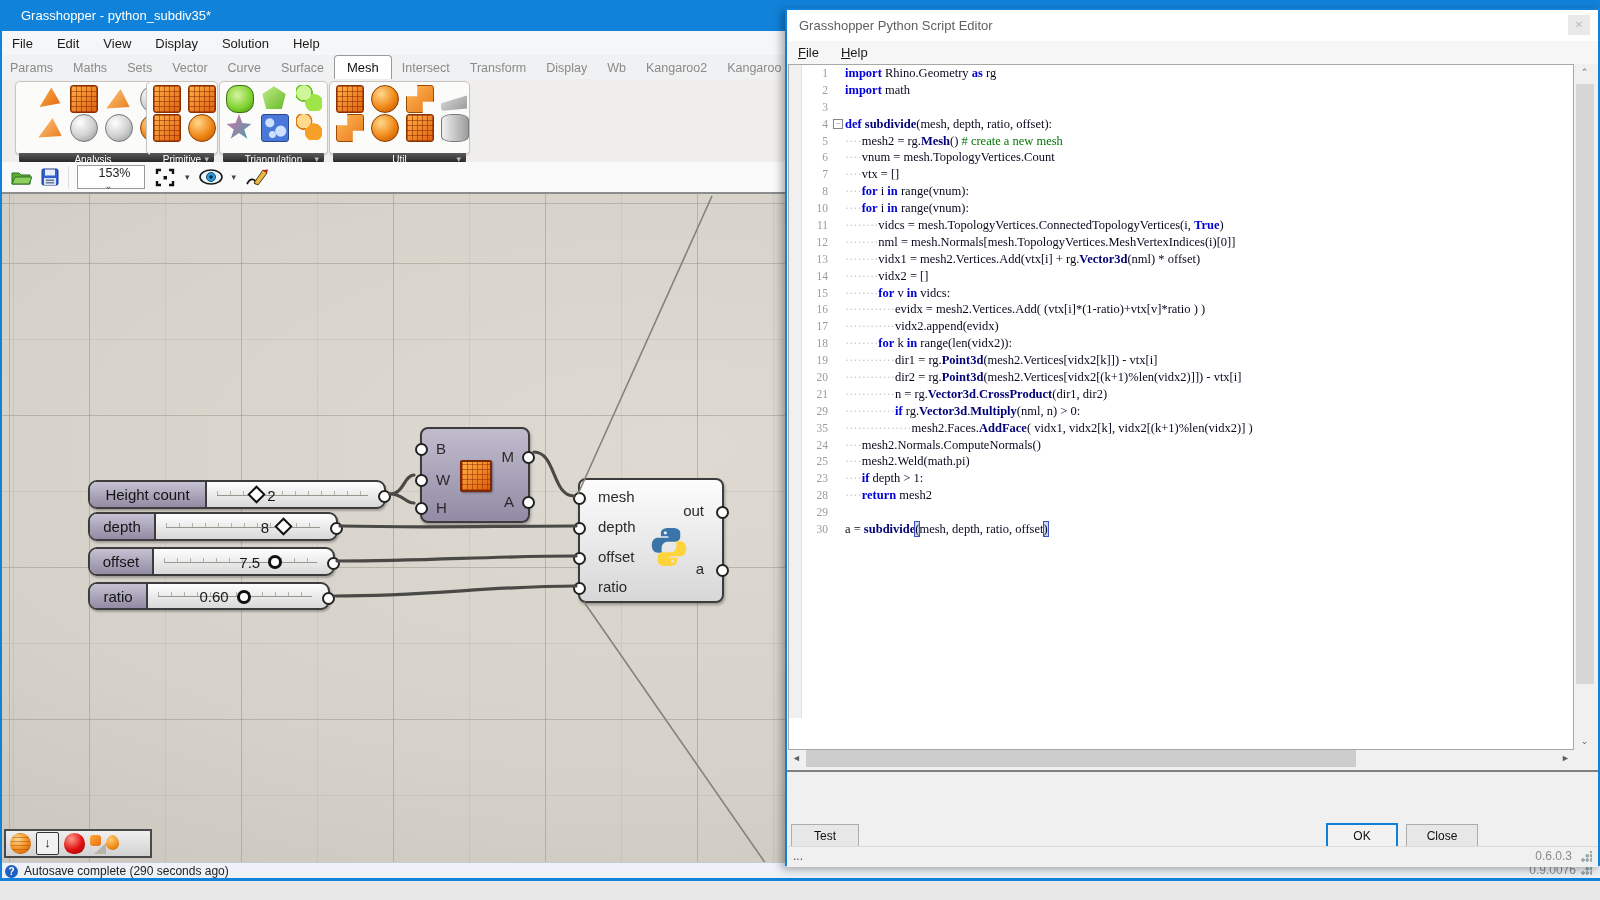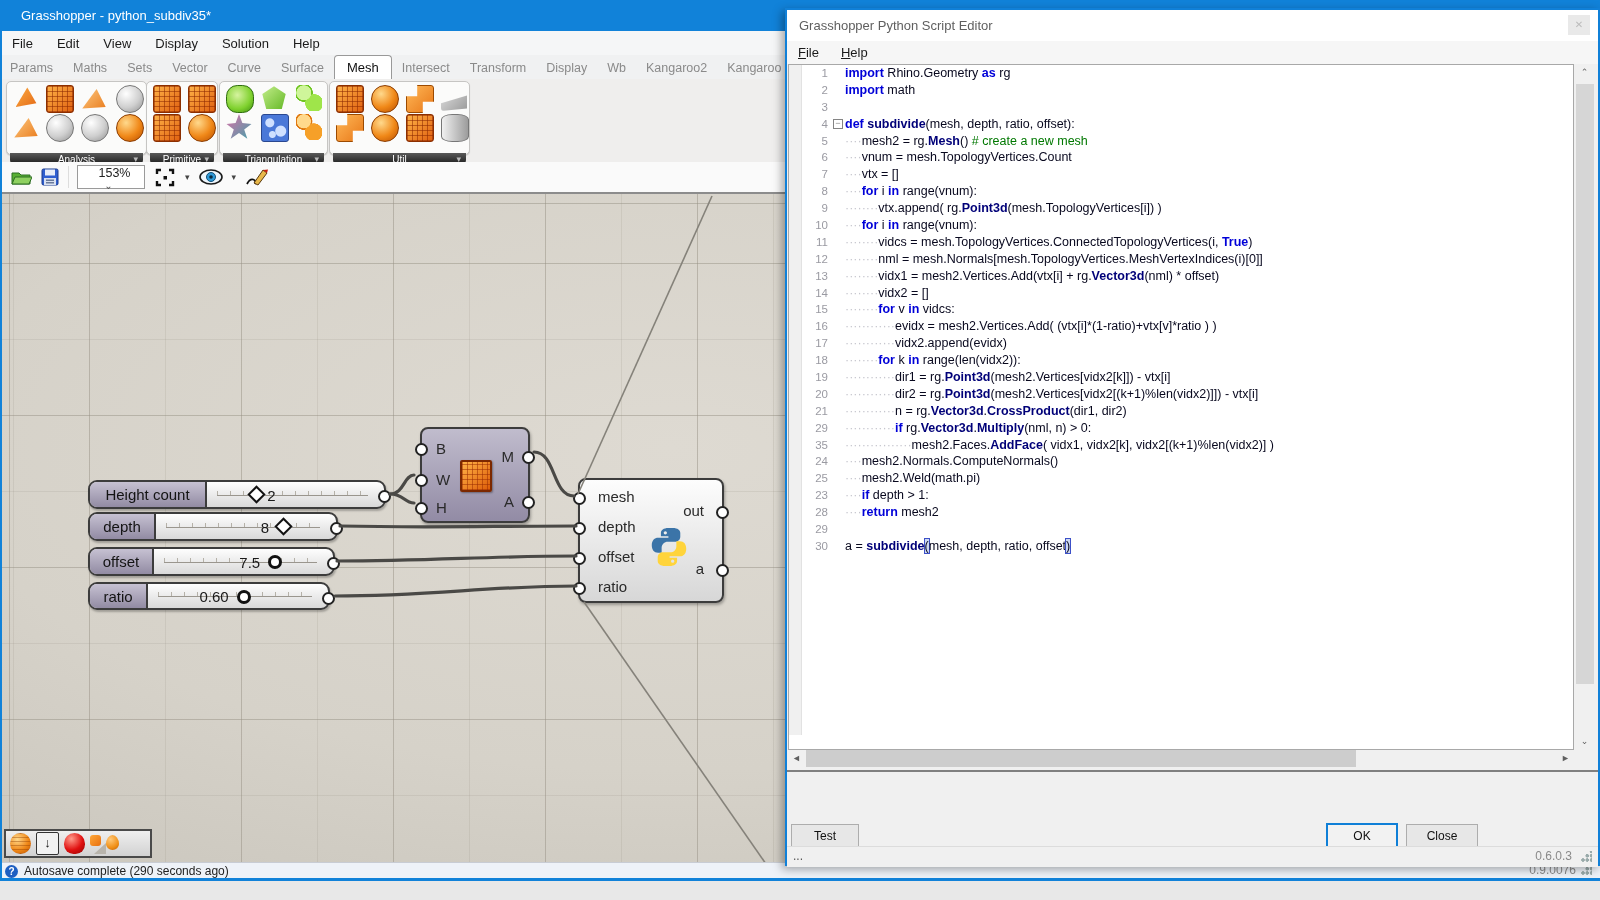--- a/index.html
+++ b/index.html
@@ -113,21 +113,21 @@
   #editor{left:785px;top:8px;width:815px;height:858px;background:#f0f0f0;
     border:2px solid #1080d8;box-sizing:border-box;box-shadow:-3px 3px 9px rgba(0,0,0,.35);}
   #ed-title{left:0;top:0;right:0;height:31px;background:#fff;font-size:13px;color:#5f5f5f;
     line-height:31px;padding-left:12px;}
   #ed-close{right:8px;top:5px;width:22px;height:20px;background:#e9e9e9;color:#bbb;font-size:10px;
     text-align:center;line-height:20px;}
   #ed-menu{left:0;top:31px;right:0;height:23px;background:#f6f6f6;display:flex;align-items:center;}
   #ed-menu span{font-size:13px;color:#1a1a1a;padding:0 11px;}
   #ed-menu span::first-letter{text-decoration:underline;}
   #ed-code{left:1px;top:54px;width:786px;height:686px;background:#fff;border:1px solid #a8a8a8;
-    box-sizing:border-box;overflow:hidden;font-family:Liberation Sans, sans-serif;}
+    box-sizing:border-box;overflow:hidden;font-family:Liberation Serif, serif;}
   .cl{position:relative;height:16.9px;white-space:pre;font-size:12.5px;color:#08081e;line-height:16.9px;}
   .cl .gut{display:inline-block;width:12px;height:100%;background:#f0f0f0;border-right:1px solid #e2e2e2;vertical-align:top;}
   .cl .num{display:inline-block;width:26px;text-align:right;color:#9a9aa2;font-size:11.5px;padding-right:4px;vertical-align:top;}
   .cl .fold{display:inline-block;width:13px;color:#8a8a8a;font-size:10px;vertical-align:top;text-align:center;}
   .fold.fs{position:relative;} .fold.fs b{position:absolute;left:1px;top:3px;width:8px;height:8px;border:1px solid #848484;
     background:#fff;font-weight:normal;line-height:7px;font-size:9px;text-align:center;}
   .fold.fm{background:linear-gradient(#c8c8c8,#c8c8c8) 6px 0/1px 100% no-repeat;}
   .fold.fe{background:linear-gradient(#c8c8c8,#c8c8c8) 6px 0/1px 9px no-repeat,linear-gradient(#c8c8c8,#c8c8c8) 6px 8px/5px 1px no-repeat;}
   .kw{color:#0000d8;} .ty{color:#000078;} .cm{color:#007800;} .ws{color:#c6c6ce;}
   .bhl{border:1px solid #3c50c8;background:#ccd8f2;margin:0 -1px;}
@@ -172,21 +172,21 @@
       <span class="tab">Intersect</span>
       <span class="tab">Transform</span>
       <span class="tab">Display</span>
       <span class="tab">Wb</span>
       <span class="tab">Kangaroo2</span>
       <span class="tab">Kangaroo</span>
       <span class="tab">LunchBox</span>
       <span class="tab">Karamba</span>
     </div>
   <div class="abs" id="toolstrip">
-      <div class="tgroup" style="left: 6px; width: 139px;">
+      <div class="tgroup" style="left: 15px; width: 139px; padding-left: 15px;">
         <div class="ticons">
           <span class="ticon ic-tri"></span>
           <span class="ticon ic-tri2"></span>
           <span class="ticon ic-grid"></span>
           <span class="ticon ic-sph-g"></span>
           <span class="ticon ic-tri2"></span>
           <span class="ticon ic-sph-g"></span>
           <span class="ticon ic-sph-g"></span>
           <span class="ticon ic-sph-o"></span>
         </div>
@@ -368,21 +368,20 @@
 
     <div class="abs" id="ed-code">
         <div class="cl"><span class="gut"></span><span class="num">1</span><span class="fold"></span><span><b class="kw">import</b> Rhino.Geometry <b class="kw">as</b> rg</span></div>
         <div class="cl"><span class="gut"></span><span class="num">2</span><span class="fold"></span><span><b class="kw">import</b> math</span></div>
         <div class="cl"><span class="gut"></span><span class="num">3</span><span class="fold"></span><span></span></div>
         <div class="cl"><span class="gut"></span><span class="num">4</span><span class="fold fs"><b>−</b></span><span><b class="kw">def</b> <b class="ty">subdivide</b>(mesh, depth, ratio, offset):</span></div>
         <div class="cl"><span class="gut"></span><span class="num">5</span><span class="fold fm"></span><span><span class="ws">····</span>mesh2 = rg.<b class="ty">Mesh</b>() <span class="cm"># create a new mesh</span></span></div>
         <div class="cl"><span class="gut"></span><span class="num">6</span><span class="fold fm"></span><span><span class="ws">····</span>vnum = mesh.TopologyVertices.Count</span></div>
         <div class="cl"><span class="gut"></span><span class="num">7</span><span class="fold fm"></span><span><span class="ws">····</span>vtx = []</span></div>
         <div class="cl"><span class="gut"></span><span class="num">8</span><span class="fold fm"></span><span><span class="ws">····</span><b class="kw">for</b> i <b class="kw">in</b> range(vnum):</span></div>
-        <div class="cl"><span class="gut"></span><span class="num">9</span><span class="fold fm"></span><span><span class="ws">········</span>vtx.append( rg.<b class="ty">Point3d</b>(mesh.TopologyVertices[i]) )</span></div>
         <div class="cl"><span class="gut"></span><span class="num">10</span><span class="fold fm"></span><span><span class="ws">····</span><b class="kw">for</b> i <b class="kw">in</b> range(vnum):</span></div>
         <div class="cl"><span class="gut"></span><span class="num">11</span><span class="fold fm"></span><span><span class="ws">········</span>vidcs = mesh.TopologyVertices.ConnectedTopologyVertices(i, <b class="kw">True</b>)</span></div>
         <div class="cl"><span class="gut"></span><span class="num">12</span><span class="fold fm"></span><span><span class="ws">········</span>nml = mesh.Normals[mesh.TopologyVertices.MeshVertexIndices(i)[0]]</span></div>
         <div class="cl"><span class="gut"></span><span class="num">13</span><span class="fold fm"></span><span><span class="ws">········</span>vidx1 = mesh2.Vertices.Add(vtx[i] + rg.<b class="ty">Vector3d</b>(nml) * offset)</span></div>
         <div class="cl"><span class="gut"></span><span class="num">14</span><span class="fold fm"></span><span><span class="ws">········</span>vidx2 = []</span></div>
         <div class="cl"><span class="gut"></span><span class="num">15</span><span class="fold fm"></span><span><span class="ws">········</span><b class="kw">for</b> v <b class="kw">in</b> vidcs:</span></div>
         <div class="cl"><span class="gut"></span><span class="num">16</span><span class="fold fm"></span><span><span class="ws">············</span>evidx = mesh2.Vertices.Add( (vtx[i]*(1-ratio)+vtx[v]*ratio ) )</span></div>
         <div class="cl"><span class="gut"></span><span class="num">17</span><span class="fold fm"></span><span><span class="ws">············</span>vidx2.append(evidx)</span></div>
         <div class="cl"><span class="gut"></span><span class="num">18</span><span class="fold fm"></span><span><span class="ws">········</span><b class="kw">for</b> k <b class="kw">in</b> range(len(vidx2)):</span></div>
         <div class="cl"><span class="gut"></span><span class="num">19</span><span class="fold fm"></span><span><span class="ws">············</span>dir1 = rg.<b class="ty">Point3d</b>(mesh2.Vertices[vidx2[k]]) - vtx[i]</span></div>

